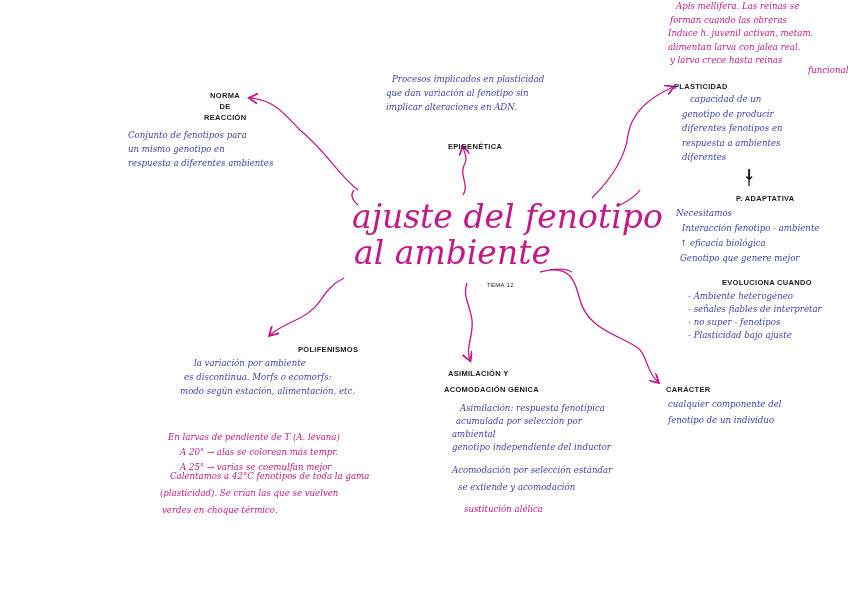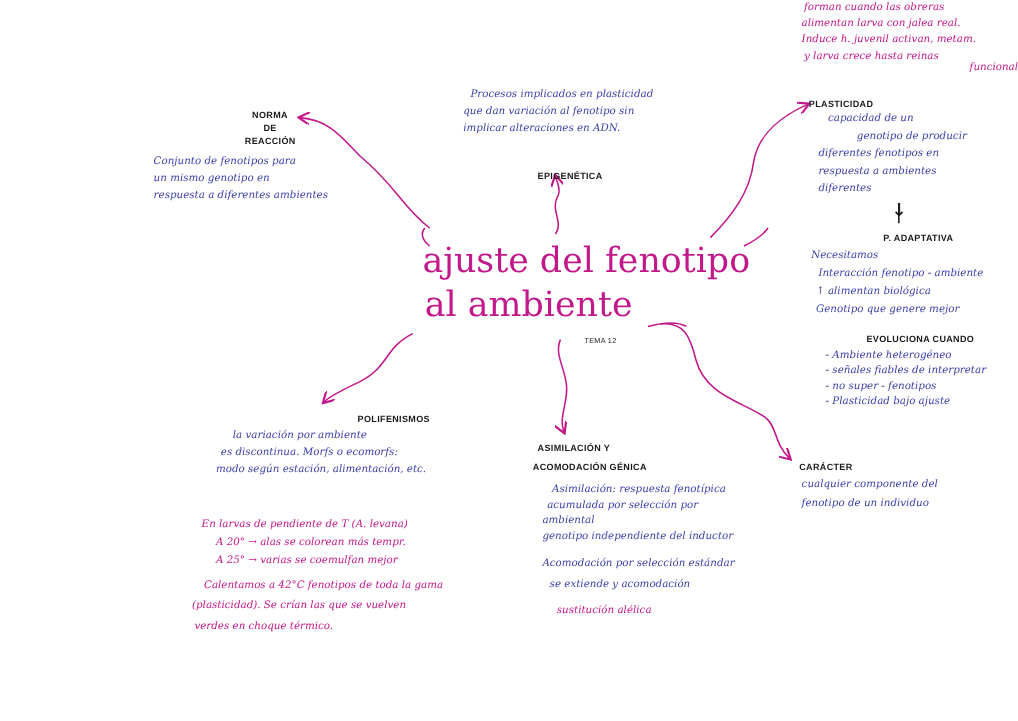--- a/index.html
+++ b/index.html
@@ -7,22 +7,22 @@
            font-family: "DejaVu Sans", sans-serif; }
     .abs { position: absolute; }
     .hand { font-family: "DejaVu Serif", serif; font-style: italic; }
     .blue { color: #3b3fa8; }
     .pink { color: #c2188a; }
     .black { color: #1a1a1a; }
     .heading { font-family: "Liberation Sans", sans-serif; font-weight: bold;
                font-size: 7.5px; letter-spacing: 0.3px; text-transform: uppercase; color: #1a1a1a; }
     .note { font-size: 8.6px; line-height: 14.5px; white-space: nowrap; }
     .note div { white-space: nowrap; }
-    .title { font-family: "DejaVu Serif", serif; color: #c2188a;
-             font-size: 29px; line-height: 42px; white-space: nowrap; }
+    .title { font-family: "DejaVu Serif", serif; font-style: italic; color: #c2188a;
+             font-size: 33px; line-height: 42px; white-space: nowrap; }
     svg.arrows { position: absolute; left: 0; top: 0; }
   </style>
 </head>
 <body>
 
 <svg class="arrows" width="848" height="601" viewBox="0 0 848 601">
   <defs>
     <marker id="ah" markerWidth="8" markerHeight="8" refX="6" refY="4" orient="auto">
       <path d="M0,0 L7,4 L0,8" fill="none" stroke="#c2188a" stroke-width="1.4"></path>
     </marker>
@@ -43,23 +43,24 @@
 
     <path d="M358,205 C352,200 350,195 354,190"></path>
     <path d="M620,205 C630,200 636,196 640,190"></path>
     <path d="M540,272 C555,268 565,268 572,272"></path>
 
     <path d="M749,170 L749,186" stroke="#1a1a1a" marker-end="url(#ahb)"></path>
   </g>
 </svg>
 
 <div class="abs note hand pink" style="left:676px; top:0px; line-height:13.5px;">
+  <div>Apis mellifera. Las reinas se</div>
   <div style="margin-left:-6px">forman cuando las obreras</div>
+  <div style="margin-left:-8px">Induce h. juvenil activan, metam.</div>
   <div style="margin-left:-8px">alimentan larva con jalea real.</div>
-  <div style="margin-left:-8px">Induce h. juvenil activan, metam.</div>
   <div style="margin-left:-6px">y larva crece hasta reinas</div>
   <div style="margin-left:132px; margin-top:-4px">funcional</div>
 </div>
 
 <div class="abs note hand blue" style="left:392px; top:72px; line-height:14px;">
   <div>Procesos implicados en plasticidad</div>
   <div style="margin-left:-6px">que dan variación al fenotipo sin</div>
   <div style="margin-left:-6px">implicar alteraciones en ADN.</div>
 </div>
 <div class="abs heading" style="left:448px; top:142px;text-align:right;">EPIGENÉTICA</div>
@@ -71,31 +72,31 @@
 </div>
 <div class="abs note hand blue" style="left:128px; top:128px; line-height:14px;">
   <div>Conjunto de fenotipos para</div>
   <div>un mismo genotipo en</div>
   <div>respuesta a diferentes ambientes</div>
 </div>
 
 <div class="abs heading" style="left:674px; top:82px;text-align:right;">PLASTICIDAD</div>
 <div class="abs note hand blue" style="left:682px; top:92px; line-height:14.5px;">
   <div style="margin-left:8px">capacidad de un</div>
-  <div style="margin-left:32px">genotipo de producir</div>
+  <div style="margin-left:0">genotipo de producir</div>
   <div>diferentes fenotipos en</div>
   <div>respuesta a ambientes</div>
   <div>diferentes</div>
 </div>
 <div class="abs black" style="left:743px; top:166px; font-size:15px; font-weight:bold;">↓</div>
 <div class="abs heading" style="left:736px; top:194px;">P. ADAPTATIVA</div>
 <div class="abs note hand blue" style="left:676px; top:206px; line-height:15px;">
   <div>Necesitamos</div>
   <div style="margin-left:6px">Interacción fenotipo - ambiente</div>
-  <div style="margin-left:4px">↑ alimentan biológica</div>
+  <div style="margin-left:4px">↑ eficacia biológica</div>
   <div style="margin-left:4px">Genotipo que genere mejor</div>
 </div>
 <div class="abs heading" style="left:722px; top:278px;">EVOLUCIONA CUANDO</div>
 <div class="abs note hand blue" style="left:688px; top:290px; line-height:13px;">
   <div>- Ambiente heterogéneo</div>
   <div>- señales fiables de interpretar</div>
   <div>- no super - fenotipos</div>
   <div>- Plasticidad bajo ajuste</div>
 </div>
 
@@ -109,21 +110,21 @@
 <div class="abs note hand blue" style="left:178px; top:356px; line-height:14px;">
   <div style="margin-left:16px">la variación por ambiente</div>
   <div style="margin-left:6px">es discontinua. Morfs o ecomorfs:</div>
   <div style="margin-left:2px">modo según estación, alimentación, etc.</div>
 </div>
 <div class="abs note hand pink" style="left:168px; top:430px; line-height:15px;">
   <div>En larvas de pendiente de T (A. levana)</div>
   <div style="margin-left:12px">A 20° →   alas se colorean más tempr.</div>
   <div style="margin-left:12px">A 25° → varias se coemulfan mejor</div>
 </div>
-<div class="abs note hand pink" style="left:160px; top:480px; line-height:17px;">
+<div class="abs note hand pink" style="left:160px; top:468px; line-height:17px;">
   <div style="margin-left:10px">Calentamos a 42°C fenotipos de toda la gama</div>
   <div>(plasticidad). Se crían las que se vuelven</div>
   <div style="margin-left:2px">verdes en choque térmico.</div>
 </div>
 
 <div class="abs heading" style="left:444px; top:366px; line-height:16px;">
   <div style="margin-left:4px">ASIMILACIÓN Y</div>
   <div>ACOMODACIÓN GÉNICA</div>
 </div>
 <div class="abs note hand blue" style="left:452px; top:402px; line-height:13px;">

